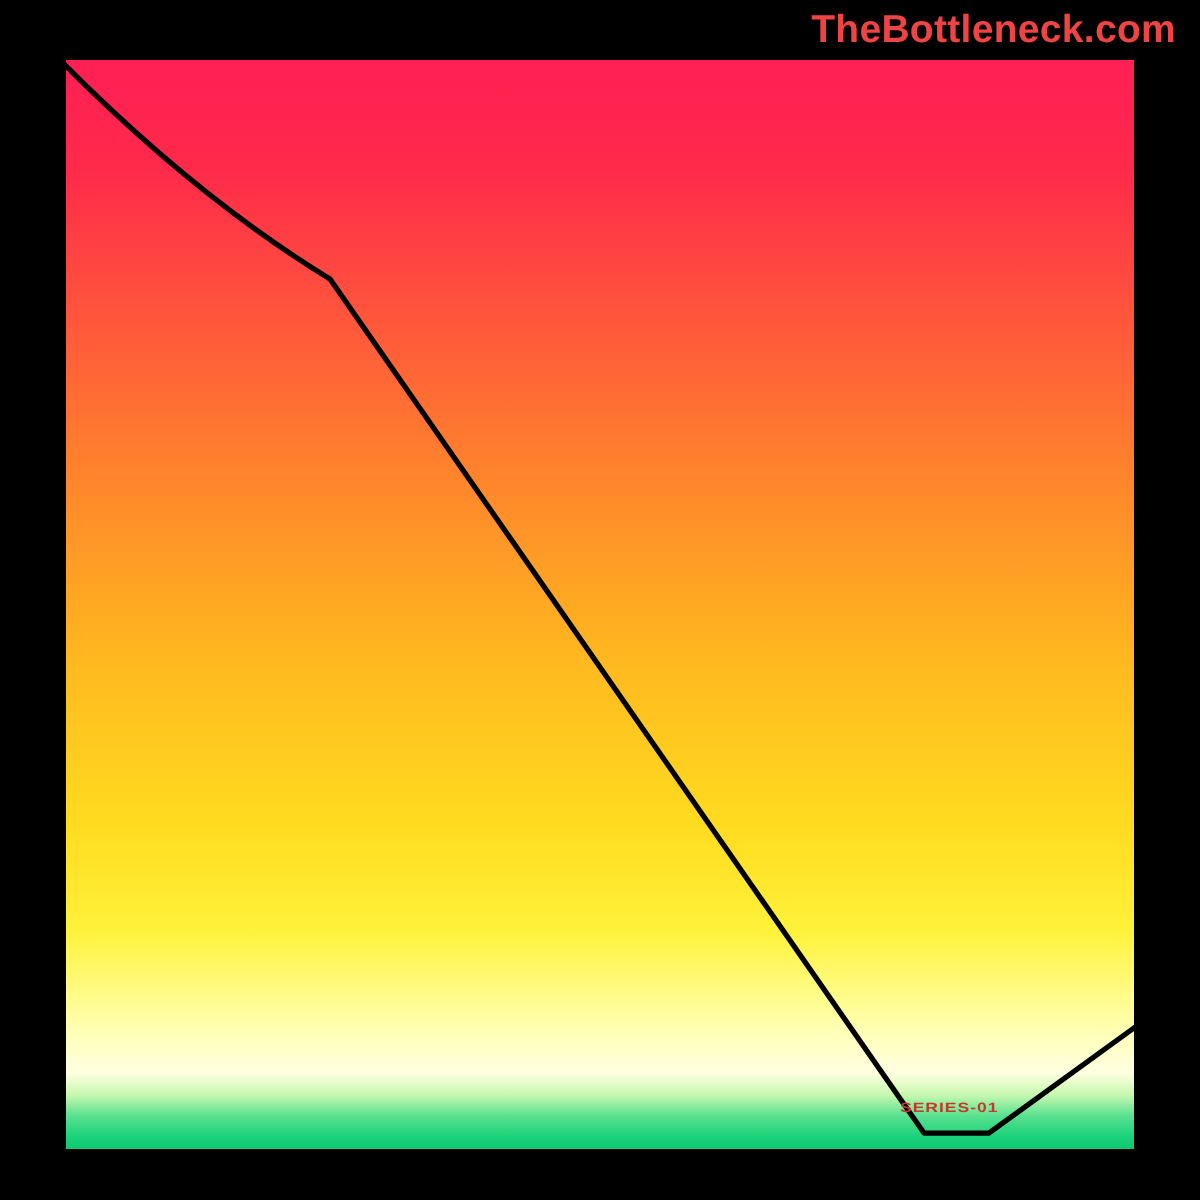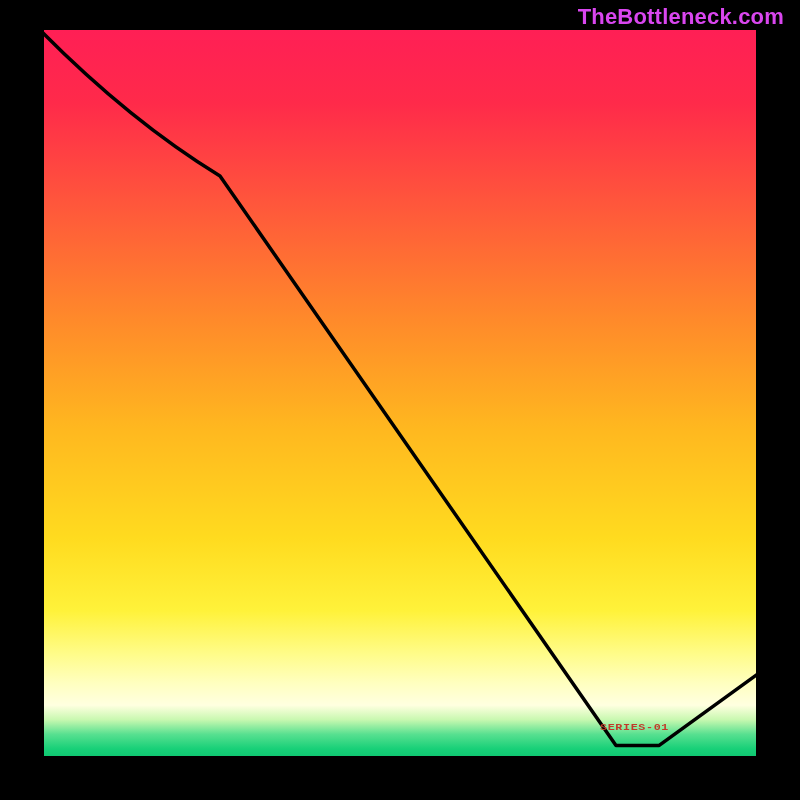--- a/index.html
+++ b/index.html
@@ -14,33 +14,32 @@
   .frame {
     position: relative;
     width: 800px;
     height: 800px;
     background: #000;
   }
   .attribution {
     position: absolute;
     top: 4px;
     right: 16px;
-    color: #d946ef;
-    font-size: 22px;
+    color: #ef4444;
+    font-size: 26px;
     font-weight: 600;
     letter-spacing: 0.2px;
   }
   .plot-outer {
     position: absolute;
     left: 40px;
-    top: 30px;
+    top: 40px;
     width: 720px;
     height: 730px;
     background: #7dd3fc;
-    font-family: Liberation Mono, monospace;
   }
   .plot-inner {
     position: absolute;
     left: 0;
     top: 0;
     width: 720px;
     height: 730px;
     box-sizing: border-box;
     border-left: 4px solid #000;
     border-right: 4px solid #000;

